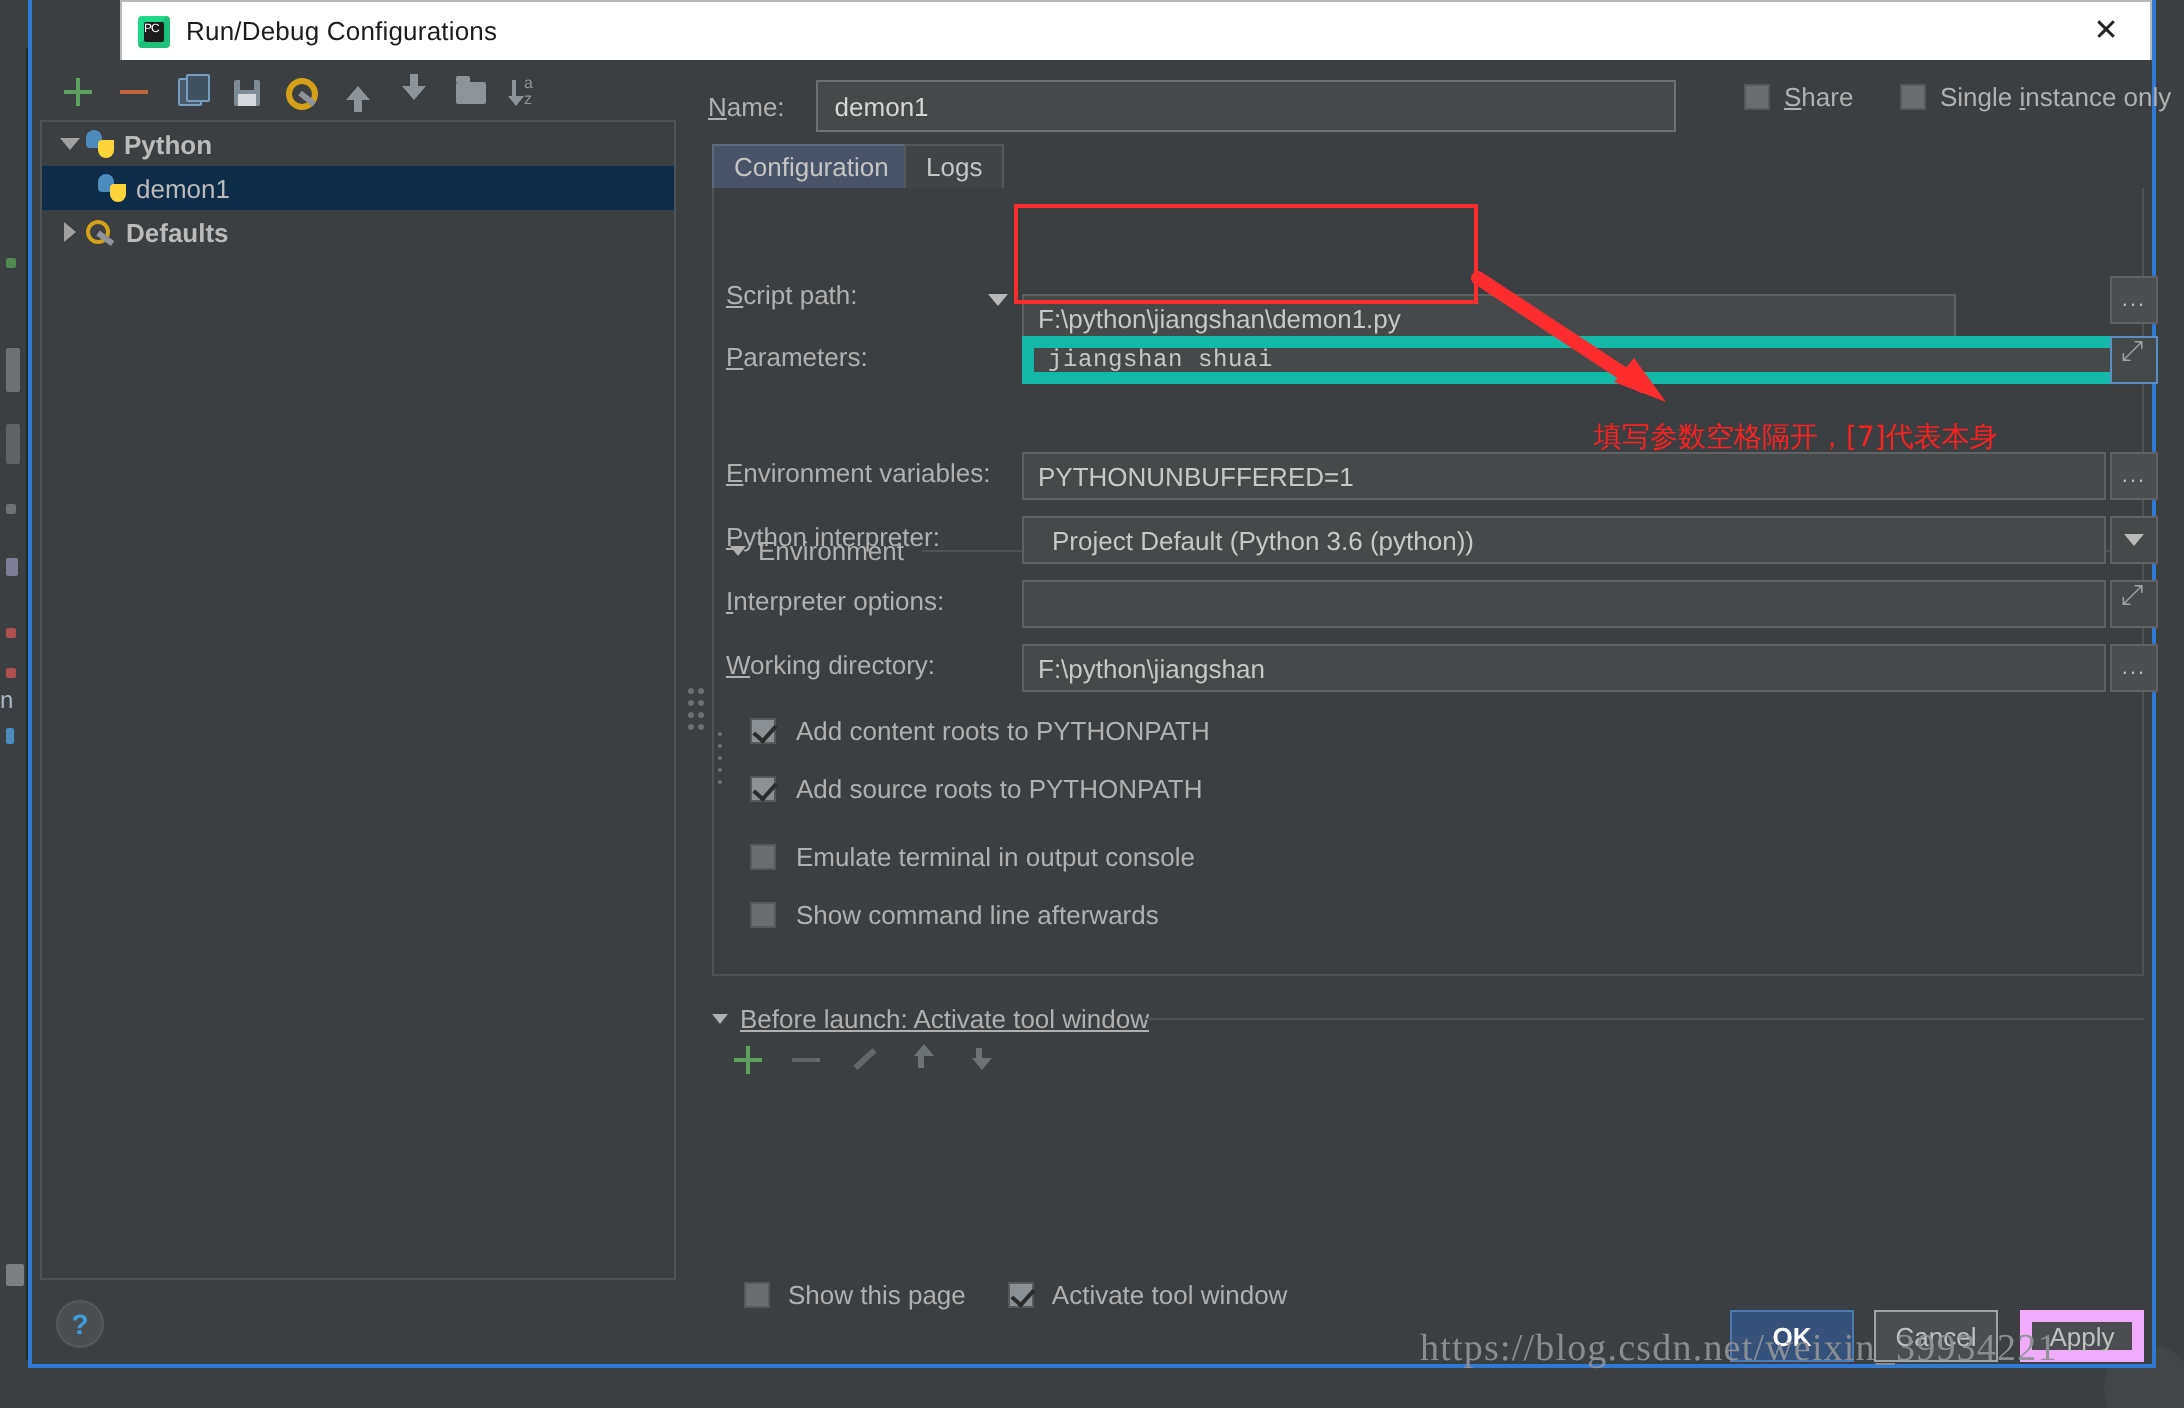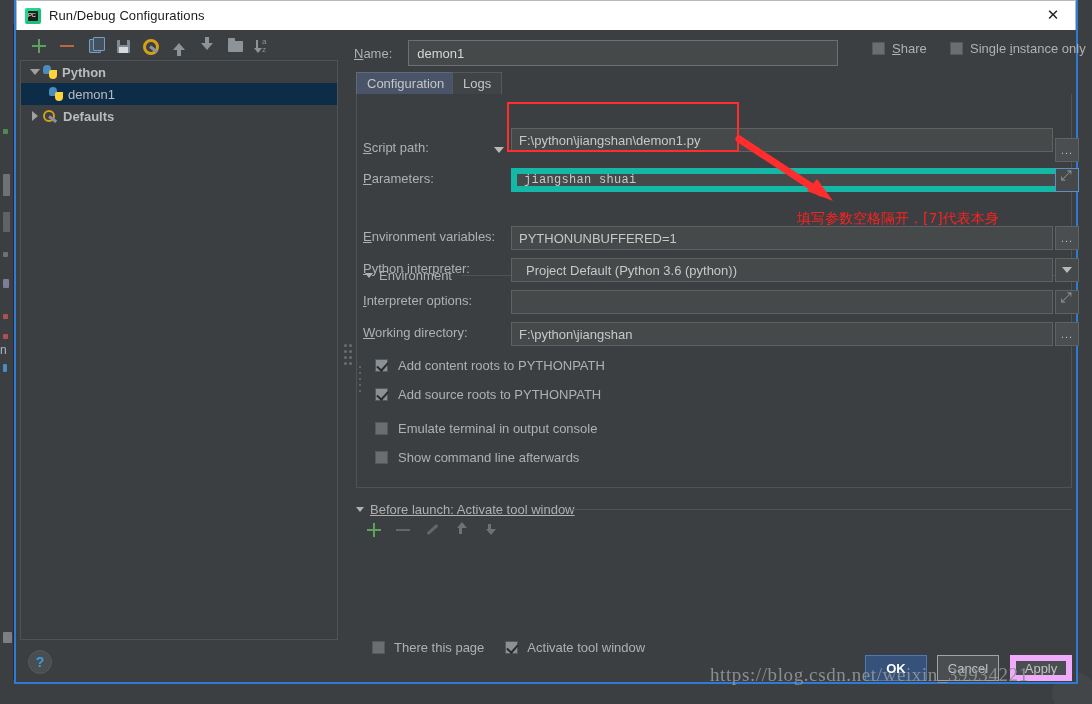--- a/index.html
+++ b/index.html
@@ -40,20 +40,21 @@
   }
 
   
   #dialog {
     position: absolute; left: 14px; top: 0px;
     width: 1064px; height: 684px;
     background: #3c3f41;
     border: 2px solid #2f7ad6;
     border-top: none;
     box-shadow: 0 0 0 0 rgba(0,0,0,0);
+    padding-left: 44px;
   }
   #titlebar {
     position: relative;
     height: 30px; width: 100%;
     background: #ffffff;
     border: 1px solid #b9b9b9;
     border-bottom: none;
     display: flex; align-items: center;
   }
   .title-icon {
@@ -525,21 +526,21 @@
             <i style="left:0;top:18px;"></i>
             <i style="left:0;top:24px;"></i>
         </div>
 
         <div class="row" style="left:6px;top:46px;">
           <span class="flabel"><u>S</u>cript path:</span>
         </div>
         <div class="btn-drop" style="position:absolute;left:130px;top:44px;background:transparent;border:none;">
           <span class="tri-dn"></span>
         </div>
-        <div class="tfield" style="position:absolute;left:154px;top:34px;width:542px;">F:\python\jiangshan\demon1.py</div>
+        <div class="tfield" style="position:absolute;left:154px;top:53px;width:467px;">F:\python\jiangshan\demon1.py</div>
         <div class="btn-sq" style="position:absolute;left:698px;top:44px;">...</div>
 
         <div class="row" style="left:6px;top:77px;">
           <span class="flabel"><u>P</u>arameters:</span>
         </div>
         <div class="tfield" style="position:absolute;left:154px;top:74px;width:568px;border:6px solid #14b8a6;font-family:'Liberation Mono',monospace;font-size:12px;color:#c8c8c8;letter-spacing:0.3px;">jiangshan  shuai</div>
         <div class="btn-exp" style="position:absolute;left:698px;top:74px;border-color:#5c8fc4;">
           <span class="exp-glyph"></span>
         </div>
 
@@ -605,21 +606,21 @@
         <span class="bl-ic bl-plus"></span>
         <span class="bl-ic bl-minus"></span>
         <span class="bl-ic bl-pencil"></span>
         <span class="bl-ic bl-up"></span>
         <span class="bl-ic bl-dn"></span>
       </div>
 
 
       <div id="bottom-cbs">
         <span class="cb"></span>
-        <span class="flabel">There this page</span>
+        <span class="flabel">Show this page</span>
         <span class="cb checked" style="margin-left:12px;"></span>
         <span class="flabel">Activate tool window</span>
       </div>
 
       <div id="red-box" style="left:153px;top:70px;width:232px;height:50px;"></div>
       <svg id="red-arrow" style="left:367px;top:93px;width:130px;height:90px;" viewBox="0 0 130 90">
         <line x1="18" y1="14" x2="100" y2="68" stroke="#ff2d2d" stroke-width="7" stroke-linecap="round"></line>
         <polygon points="112,76 86,66 96,54" fill="#ff2d2d"></polygon>
       </svg>
       <div id="red-note" style="left:443px;top:178px;">填写参数空格隔开，[7]代表本身</div>

